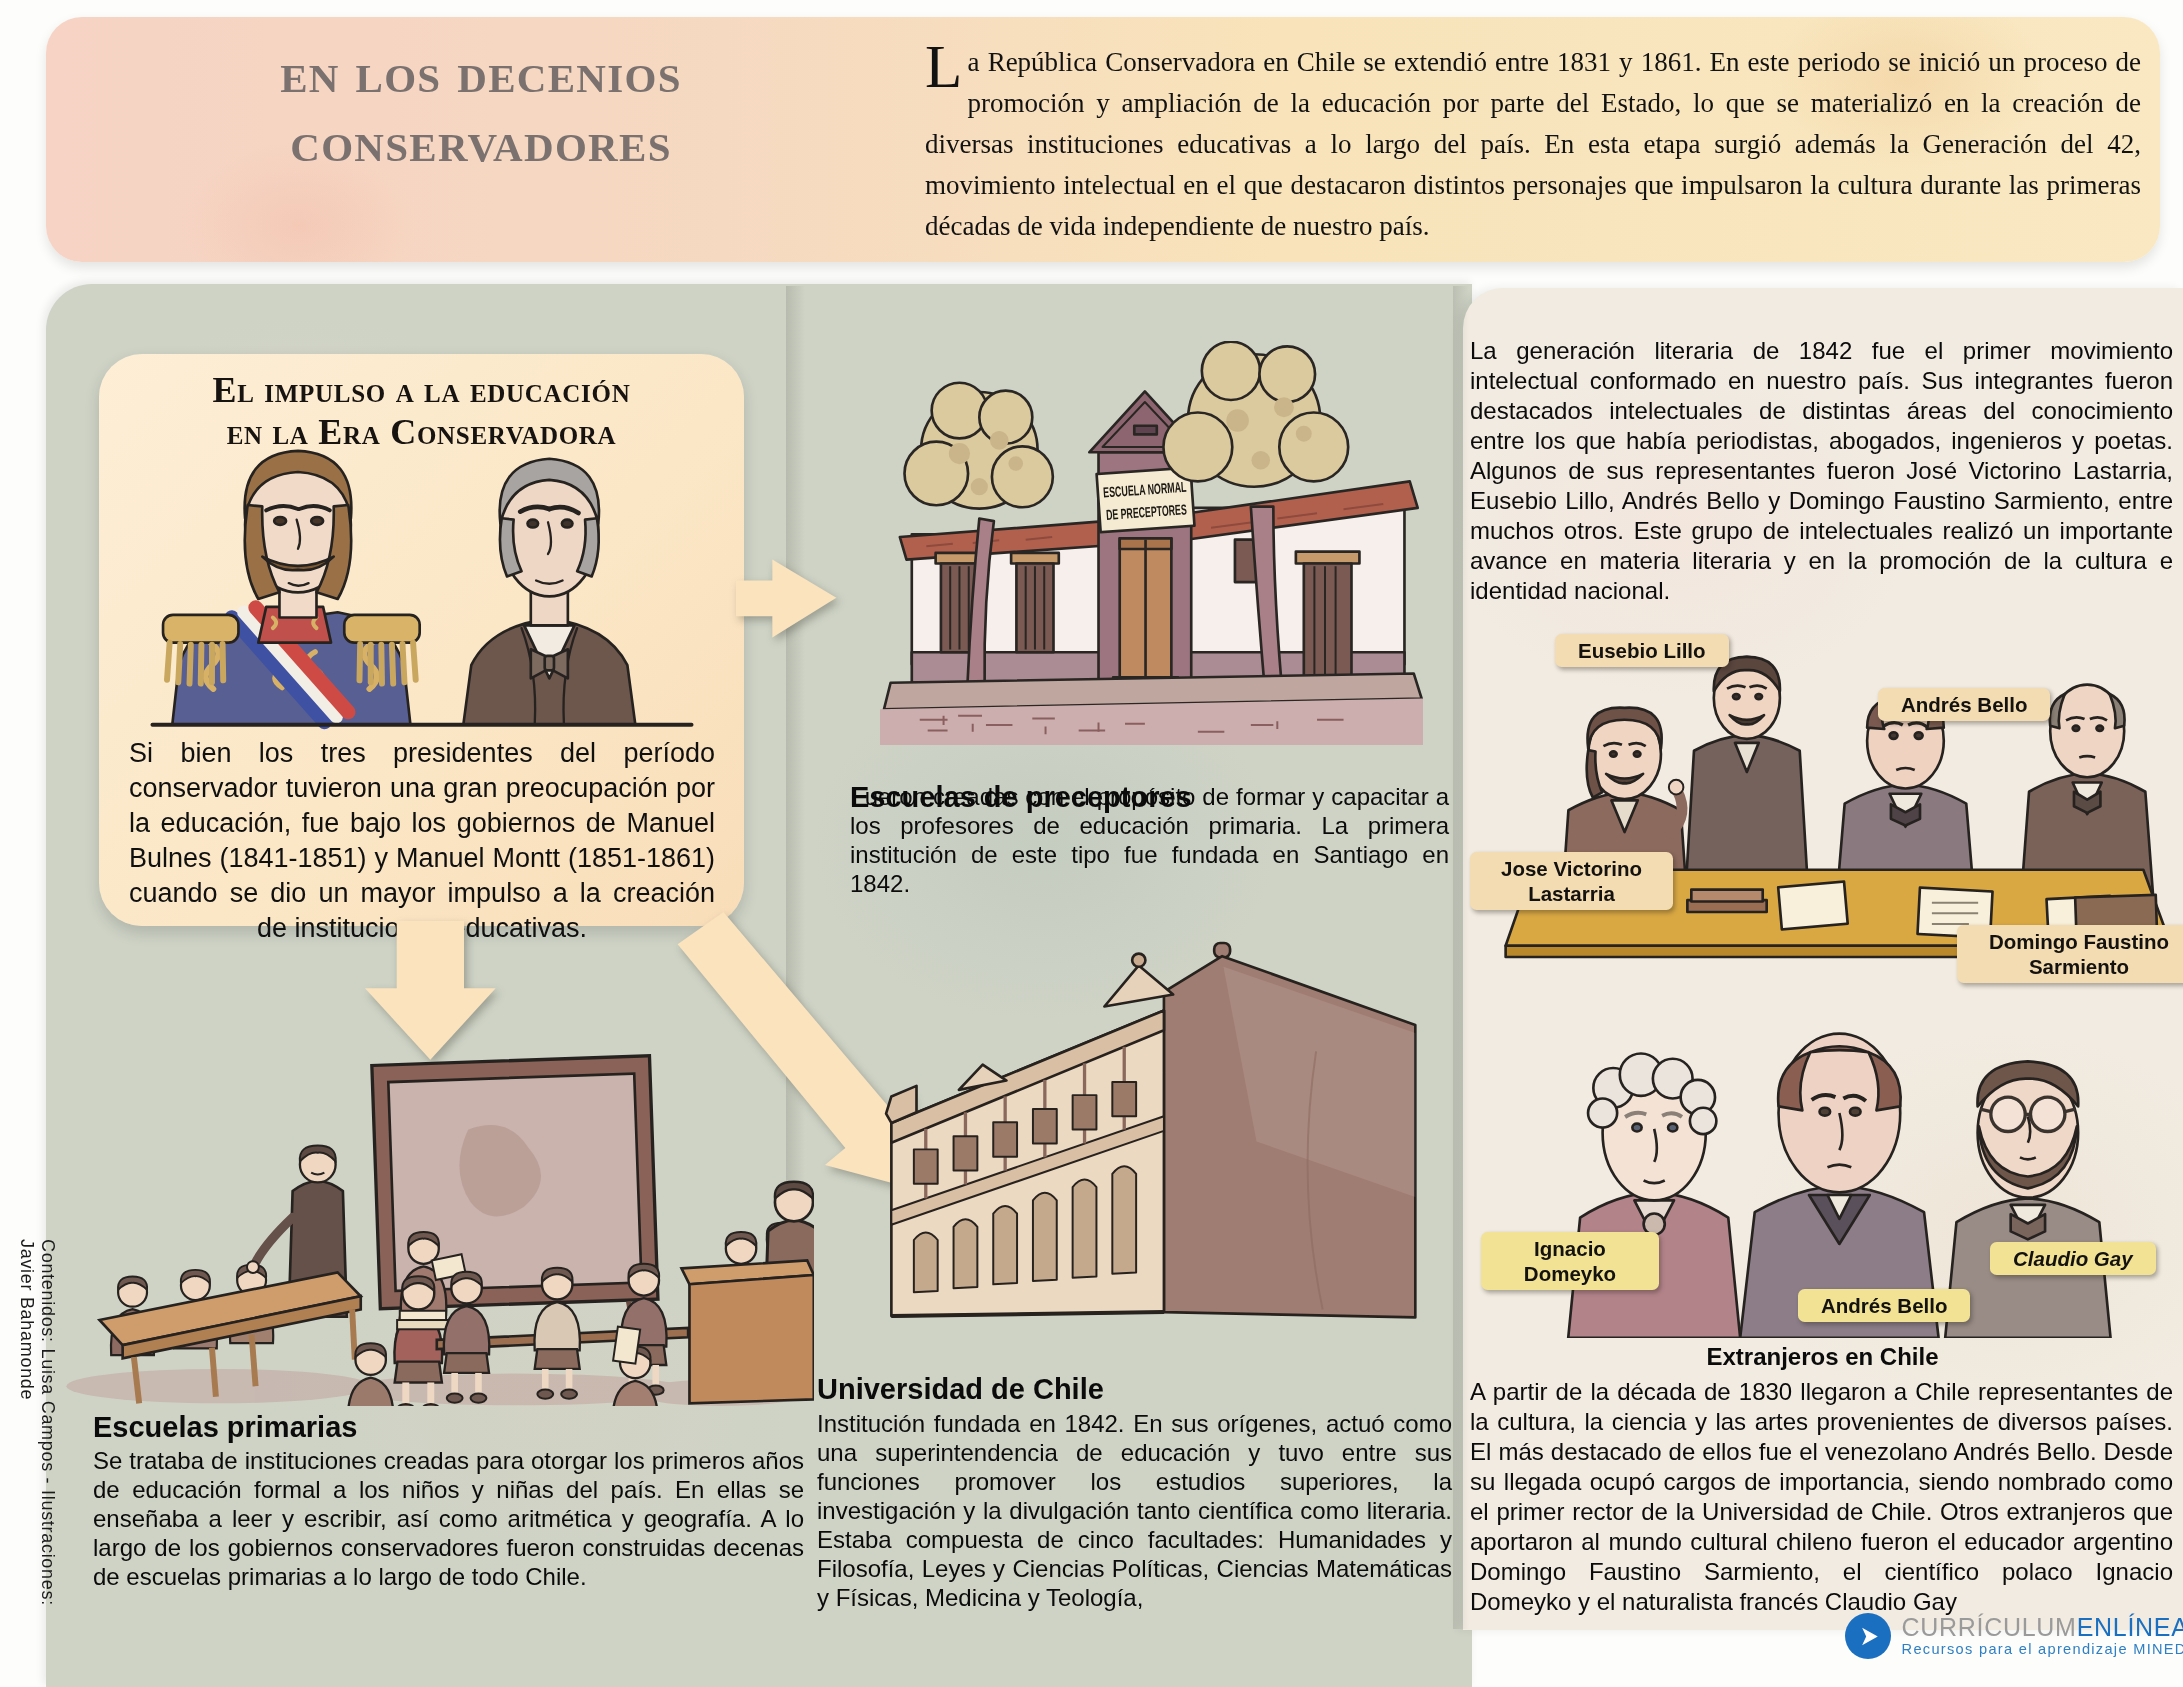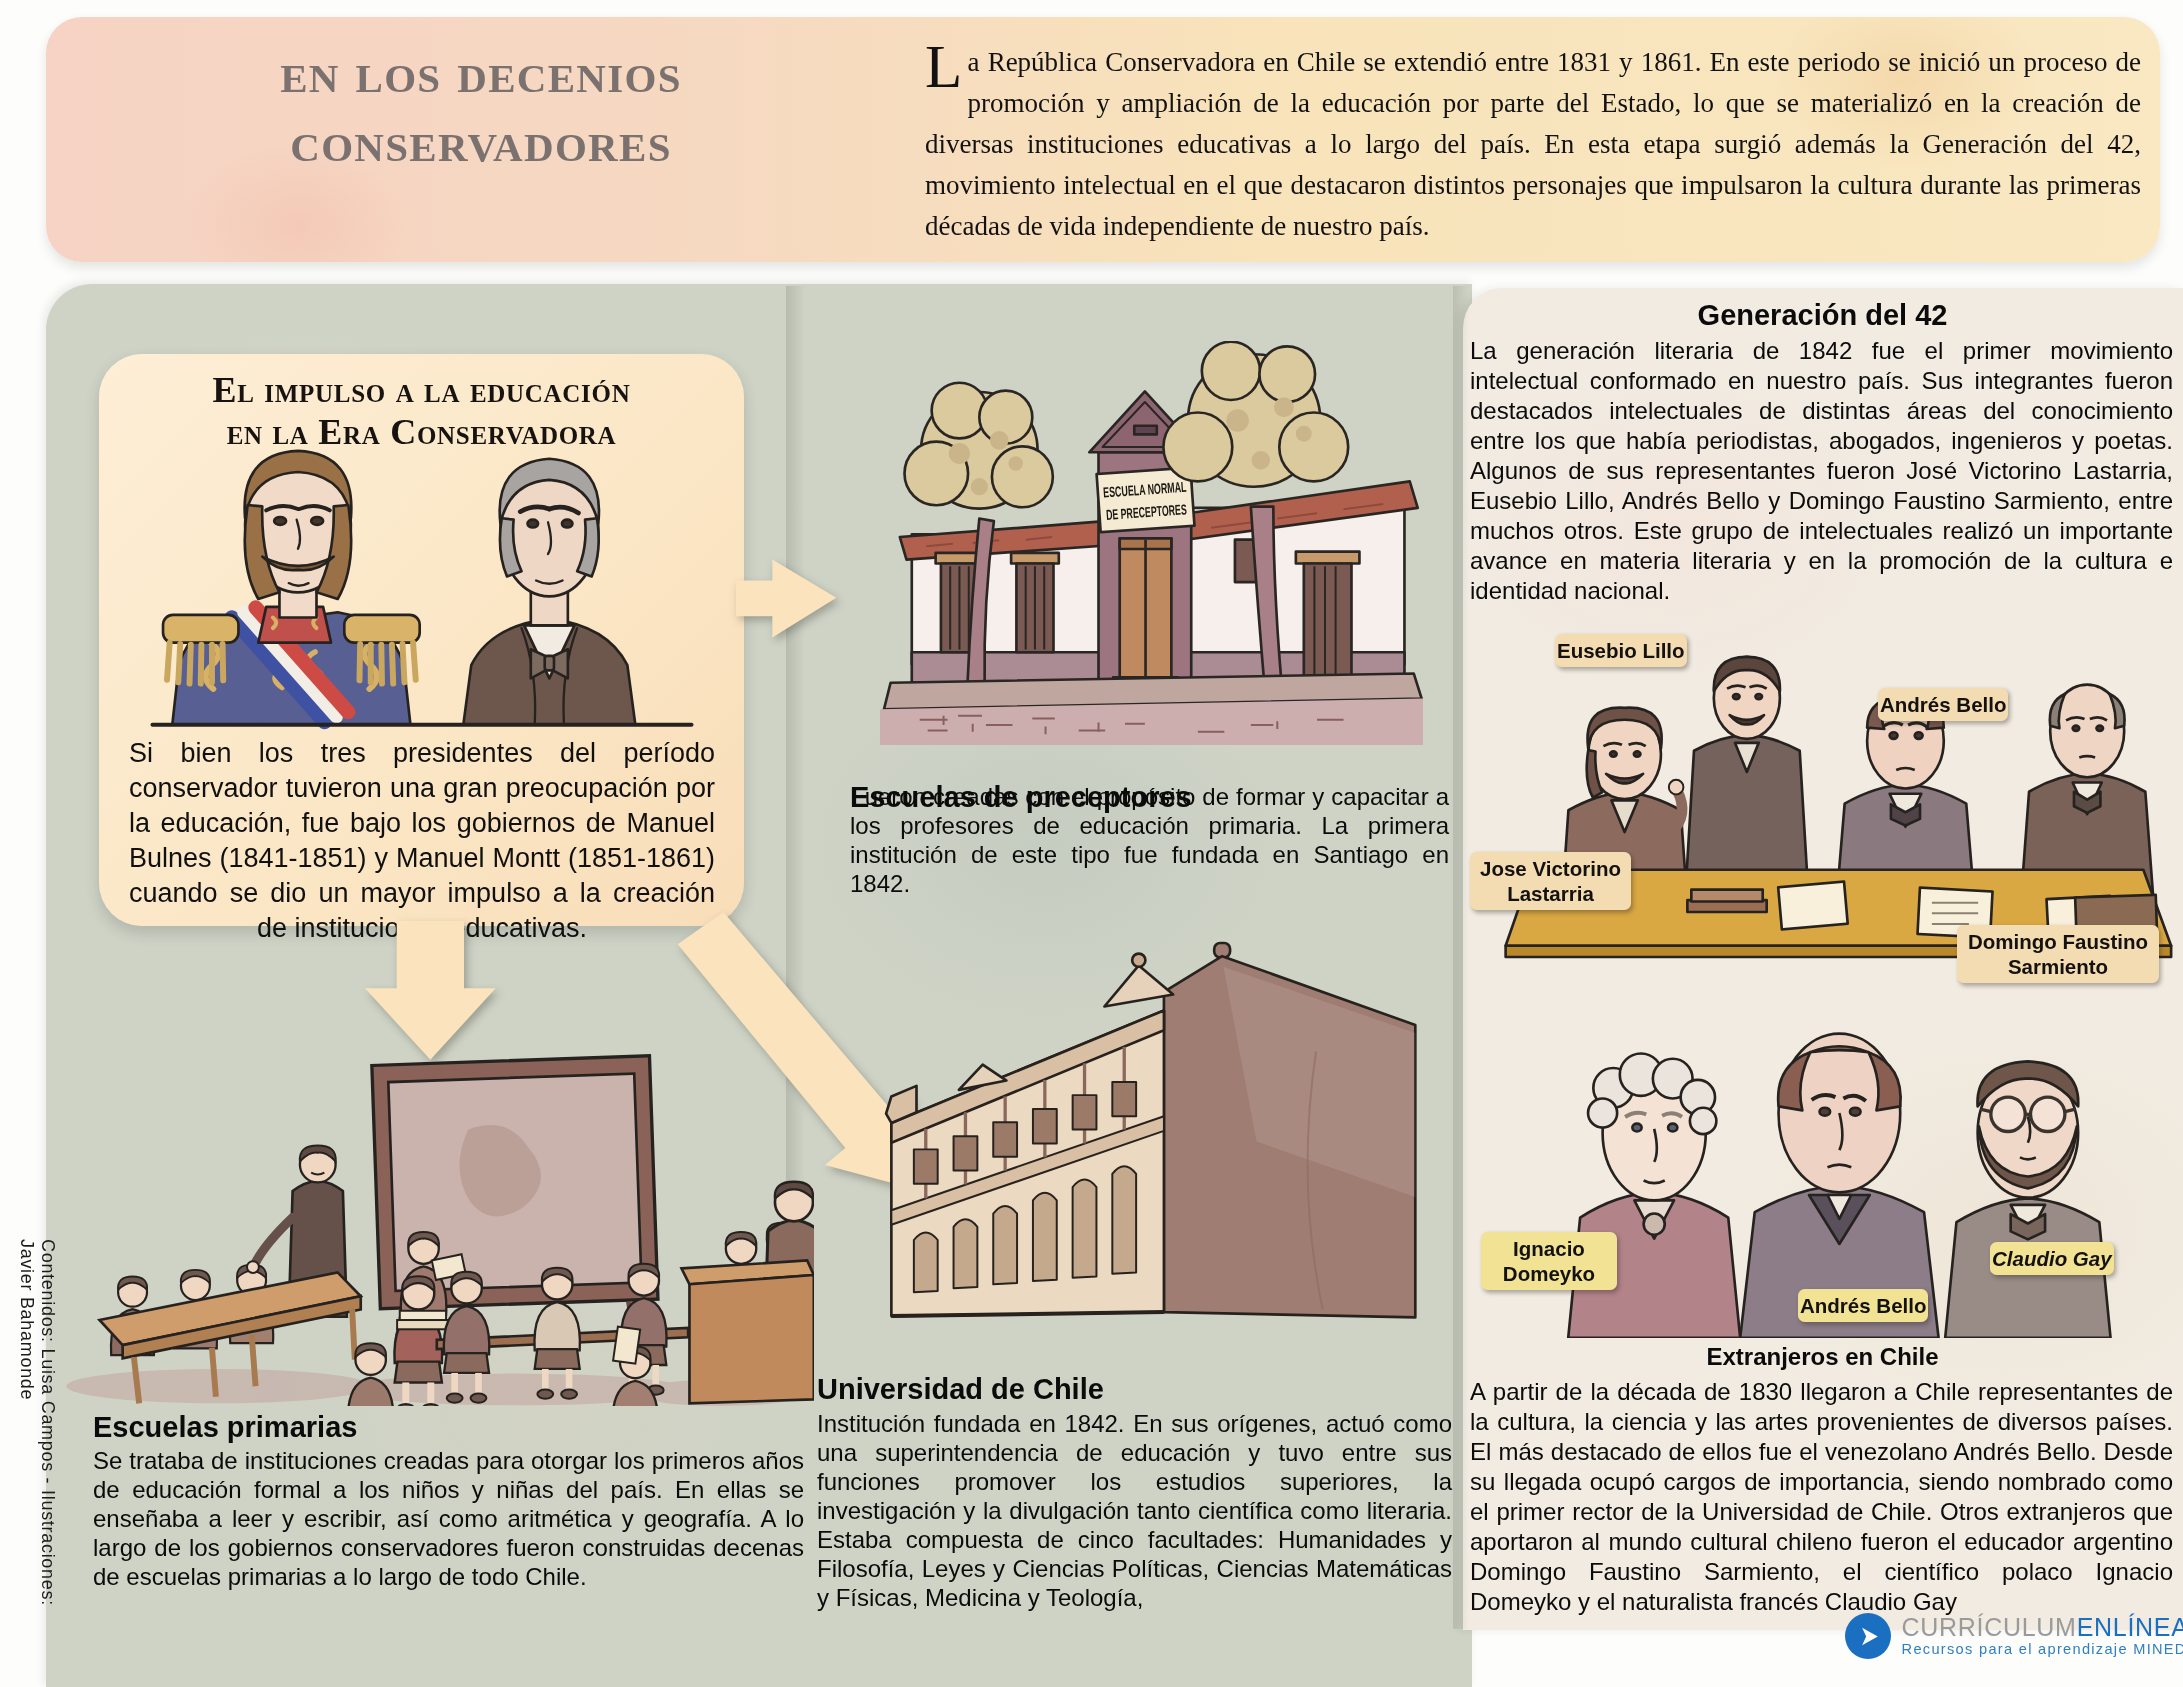--- a/index.html
+++ b/index.html
@@ -53,21 +53,21 @@
 
   
   .arrow{filter:drop-shadow(3.3px 4.6px 4px rgba(60,60,50,.35));}
 
   
   .sec-heading{font-weight:bold;font-size:29px;line-height:33px;color:#0b0b0b;}
   .body-text{font-size:24px;line-height:29px;text-align:justify;color:#0b0b0b;}
   .centered{text-align:center;}
 
   
-  .label{position:absolute;background:#f3dcb2;border-radius:6.6px;padding:4px 2px;
+  .label{position:absolute;background:#f3dcb2;border-radius:6.6px;padding:4px 23px;
         font-weight:bold;font-size:20.5px;line-height:25px;text-align:center;color:#141210;
         box-shadow:2px 2.6px 4.6px rgba(40,35,30,.35);}
   .label.yellow{background:#f1e294;}
 
   
   .credits{left:16px;top:1239px;height:423px;writing-mode:vertical-rl;
         font-size:18px;letter-spacing:0.7px;color:#1b1b1b;}
 
   
   .logo{left:1845px;top:1613px;display:flex;align-items:center;gap:10.6px;}
@@ -373,21 +373,20 @@
 
   <div class="abs sec-heading" style="left:850px;top:745px;width:599px;margin-top:36px;">Escuelas de preceptores</div>
   <div class="abs body-text" style="left:850px;top:782px;width:599px;">Fueron creadas con el propósito de formar y capacitar a los profesores de educación primaria. La primera institución de este tipo fue fundada en Santiago en 1842.</div>
 
   <div class="abs sec-heading" style="left:817px;top:1373px;width:635px;">Universidad de Chile</div>
   <div class="abs body-text" style="left:817px;top:1409px;width:635px;">Institución fundada en 1842. En sus orígenes, actuó como una superintendencia de educación y tuvo entre sus funciones promover los estudios superiores, la investigación y la divulgación tanto científica como literaria. Estaba compuesta de cinco facultades: Humanidades y Filosofía, Leyes y Ciencias Políticas, Ciencias Matemáticas y Físicas, Medicina y Teología,</div>
 
   <div class="abs sec-heading" style="left:93px;top:1411px;width:711px;">Escuelas primarias</div>
   <div class="abs body-text" style="left:93px;top:1446px;width:711px;">Se trataba de instituciones creadas para otorgar los primeros años de educación formal a los niños y niñas del país. En ellas se enseñaba a leer y escribir, así como aritmética y geografía. A lo largo de los gobiernos conservadores fueron construidas decenas de escuelas primarias a lo largo de todo Chile.</div>
 
-  <div class="abs sec-heading centered" style="left:1465px;top:299px;width:715px;">Generación del 42</div>
   <div class="abs body-text" style="left:1470px;top:336px;width:703px;line-height:30px;">La generación literaria de 1842 fue el primer movimiento intelectual conformado en nuestro país. Sus integrantes fueron destacados intelectuales de distintas áreas del conocimiento entre los que había periodistas, abogados, ingenieros y poetas. Algunos de sus representantes fueron José Victorino Lastarria, Eusebio Lillo, Andrés Bello y Domingo Faustino Sarmiento, entre muchos otros. Este grupo de intelectuales realizó un importante avance en materia literaria y en la promoción de la cultura e identidad nacional.</div>
 
   <svg class="abs" style="left:1469px;top:612px;" width="711" height="380" viewBox="0 0 1075 575">
     <g stroke="#26221f" stroke-width="4" stroke-linejoin="round">
       <g transform="translate(420,130)">
         <path d="M-95,330 L-80,80 Q-40,58 0,56 Q40,58 80,80 L95,330 Z" fill="#75625d"></path>
         <polygon points="-18,68 18,68 0,112" fill="#e9e0d4"></polygon>
         <ellipse cx="0" cy="0" rx="50" ry="62" fill="#f0d5c2"></ellipse>
         <path d="M-50,-10 Q-52,-62 0,-62 Q52,-62 50,-10 Q30,-44 0,-42 Q-30,-44 -50,-10 Z" fill="#5b463e"></path>
         <path d="M-26,26 Q0,40 26,26 Q12,42 0,40 Q-12,42 -26,26 Z" fill="#4a382f"></path>

